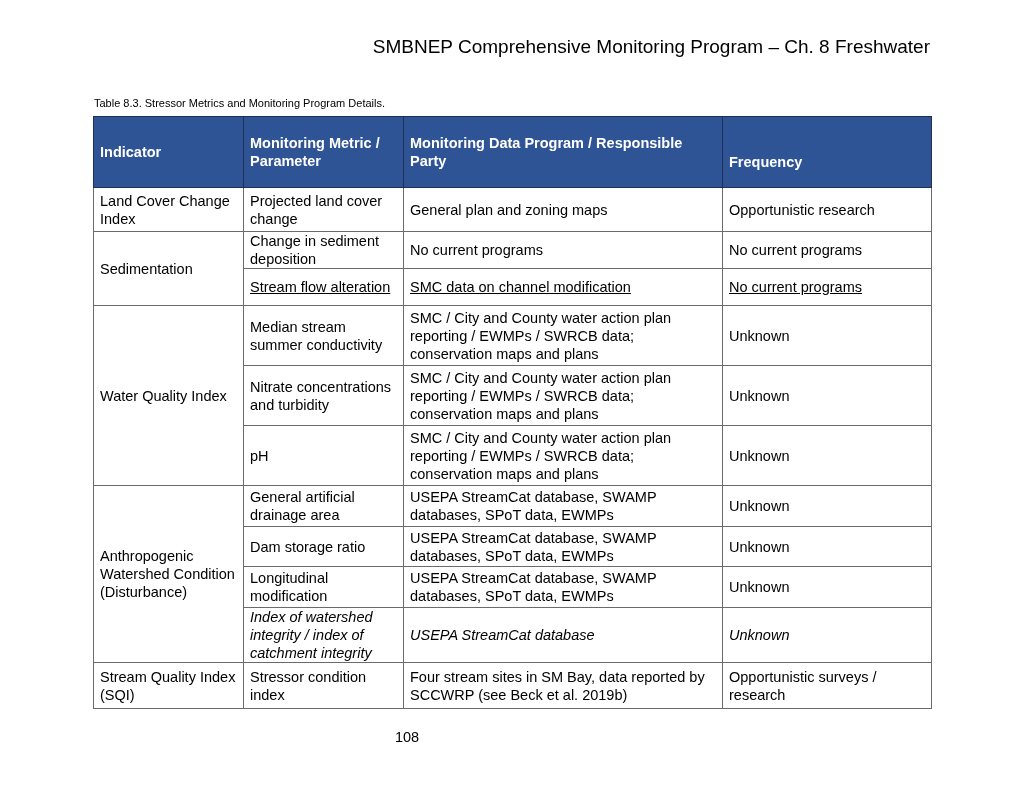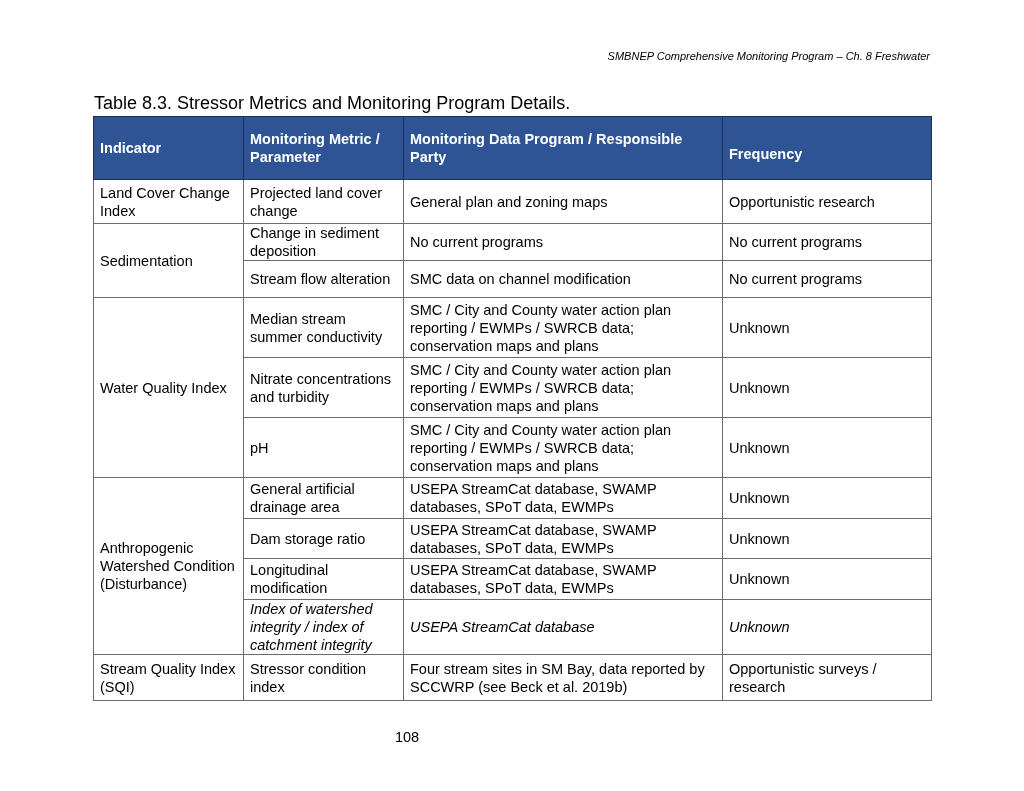--- a/index.html
+++ b/index.html
@@ -10,32 +10,31 @@
     body {
       width: 1024px;
       height: 791px;
       position: relative;
       overflow: hidden;
       font-family: "Liberation Sans", sans-serif;
       color: #000000;
     }
     .running-header {
       position: absolute;
-      top: 47px;
+      top: 38px;
       right: 94px;
-      font-size: 11px;
+      font-size: 19px;
       line-height: 18px;
       white-space: nowrap;
-      font-style: italic;
     }
     .caption {
       position: absolute;
       top: 94px;
       left: 94px;
-      font-size: 18px;
+      font-size: 11px;
       line-height: 18px;
       white-space: nowrap;
     }
     table.stressor-table {
       position: absolute;
       top: 116px;
       left: 93px;
       width: 838px;
       border-collapse: collapse;
       table-layout: fixed;
@@ -56,28 +55,28 @@
       font-weight: normal;
     }
     table.stressor-table th {
       background: #2f5496;
       color: #ffffff;
       font-weight: bold;
       height: 50px;
       border-color: #1f2f55;
     }
     table.stressor-table th.freq-head {
-      padding-top: 12px;
+      padding-top: 20px;
     }
     table.stressor-table td {
       border-color: #6b6b6b;
     }
     tr.r-land td { height: 43px; }
     tr.r-sed1 td { height: 35px; }
-    tr.r-sed2 td { height: 36px; }
+    tr.r-sed2 td { height: 36px; text-decoration: underline; }
     tr.r-wq td { height: 59px; }
     tr.r-aw2 td { height: 39px; }
     tr.r-aw1 td { height: 40px; }
     tr.r-aw4 td { height: 54px; font-style: italic; }
     tr.r-sqi td { height: 45px; }
     .page-number {
       position: absolute;
       top: 728px;
       left: 0;
       width: 814px;

